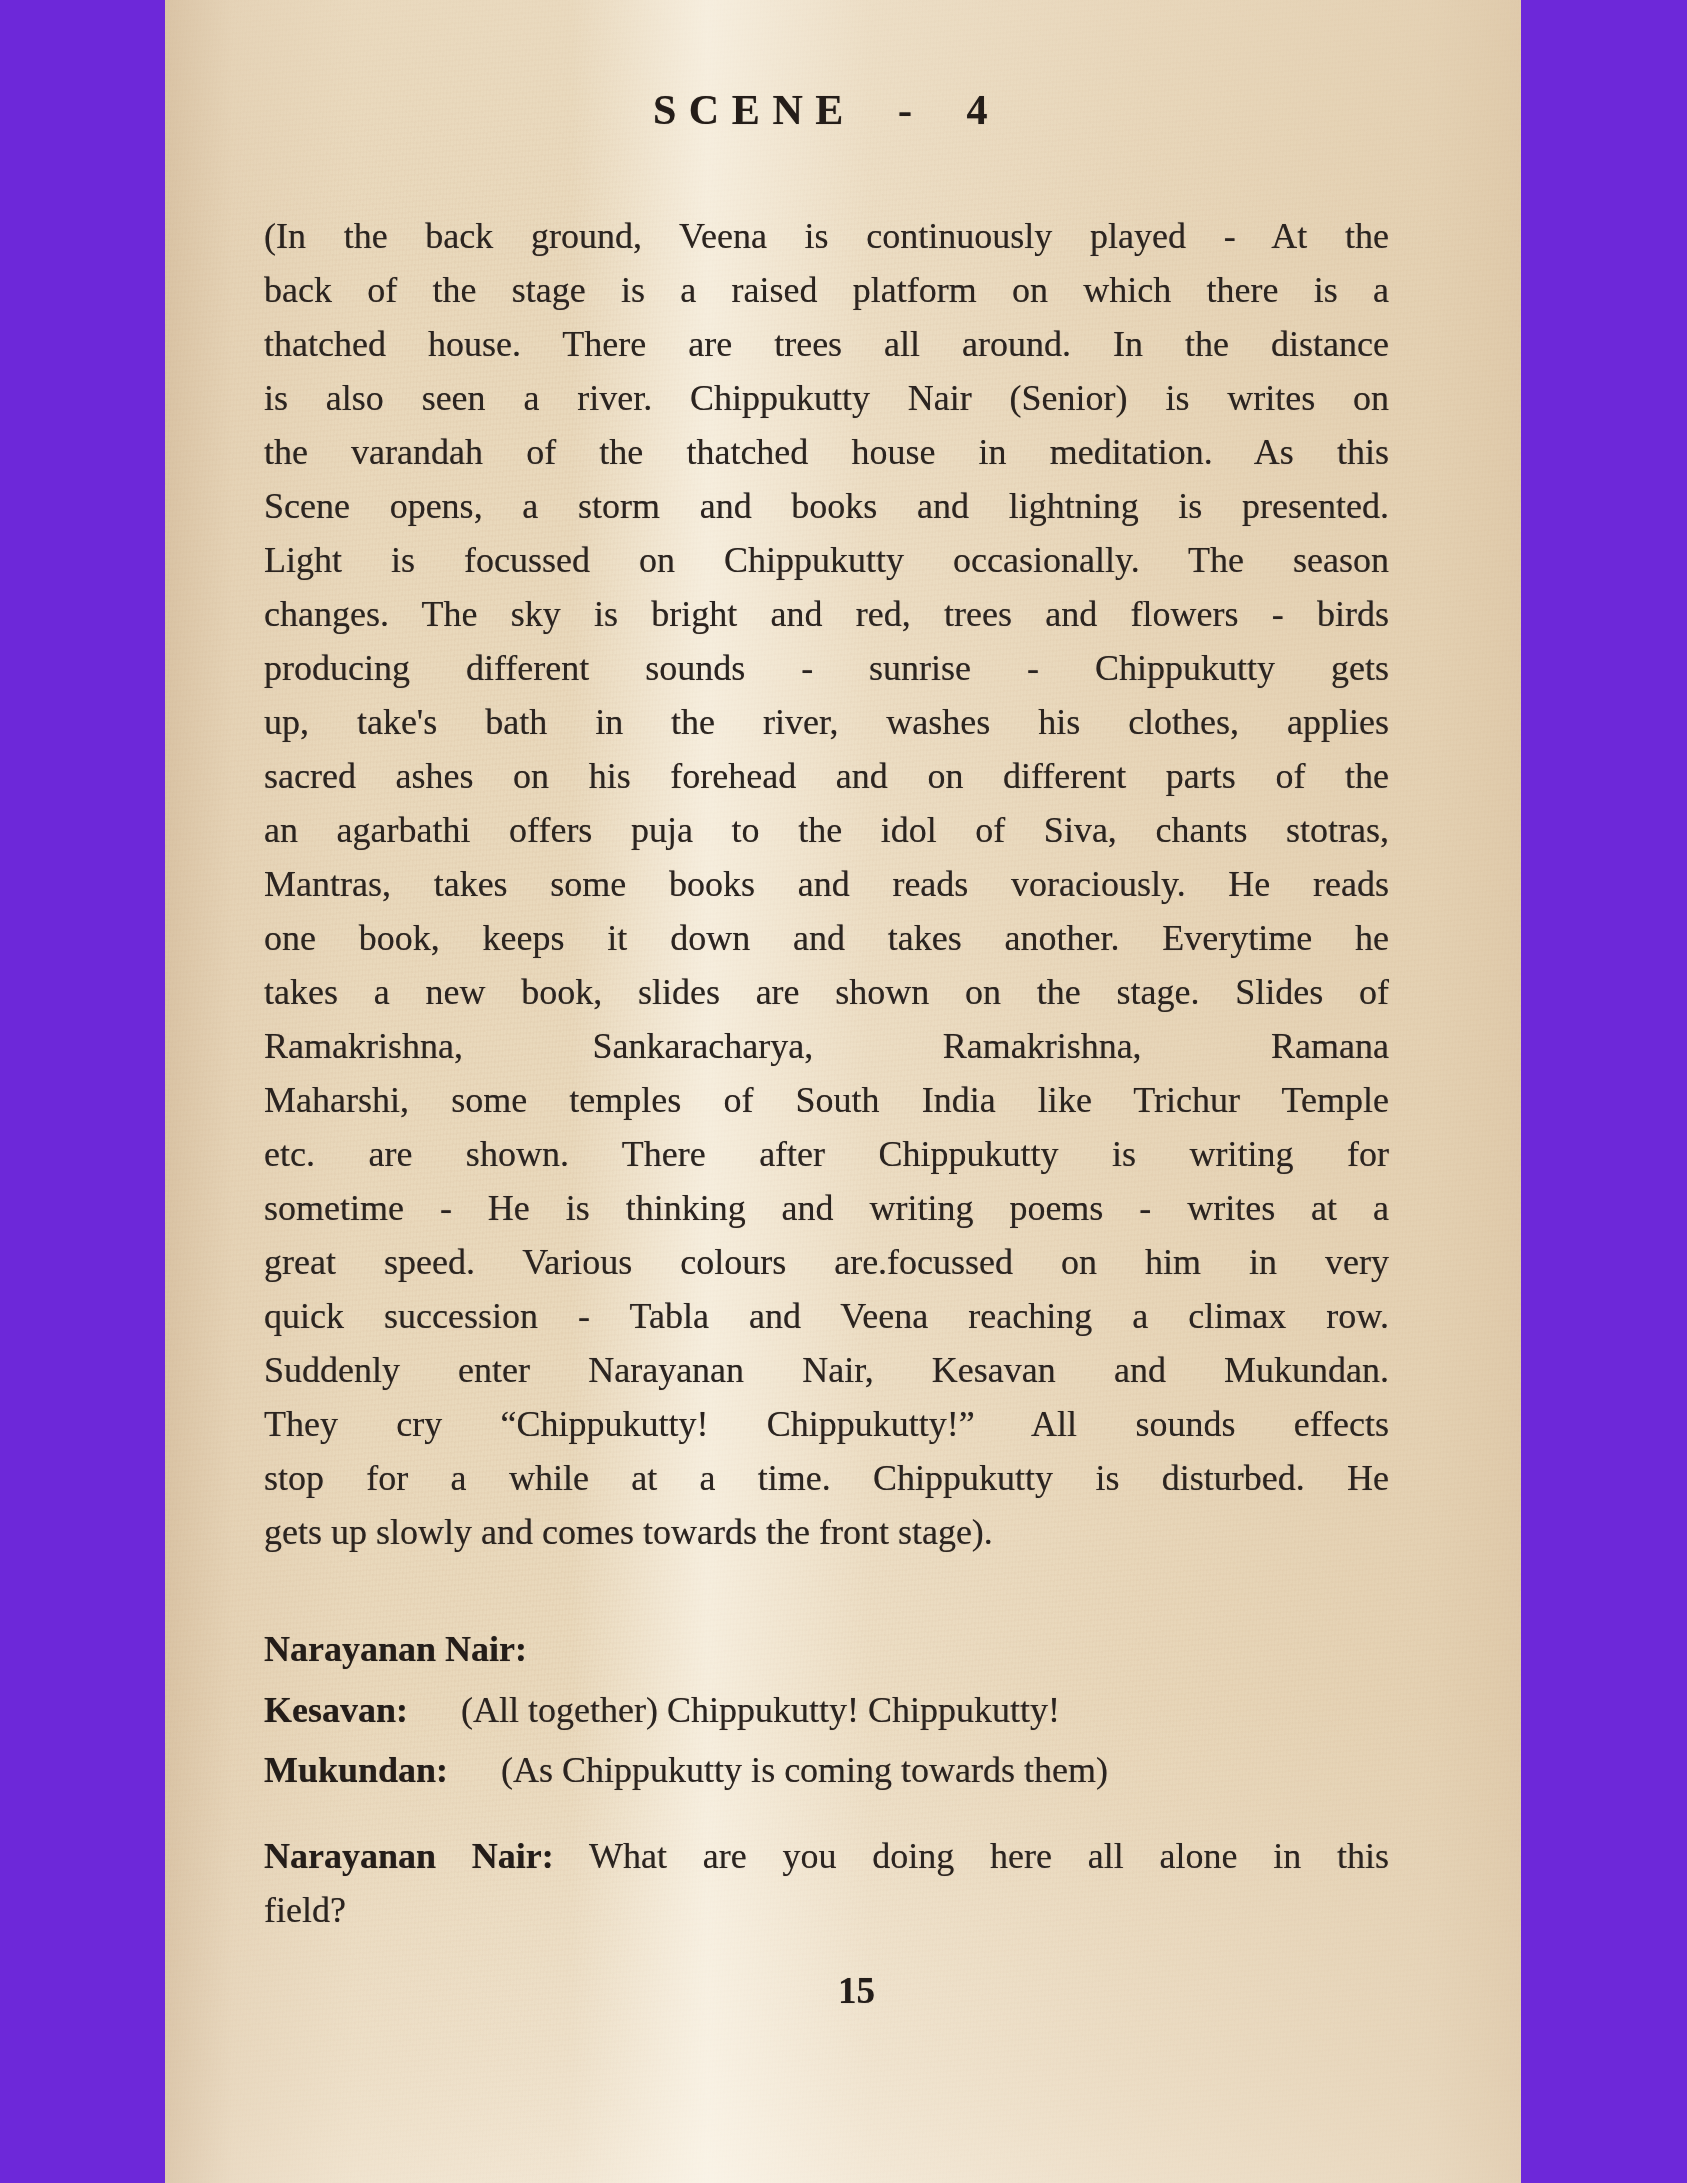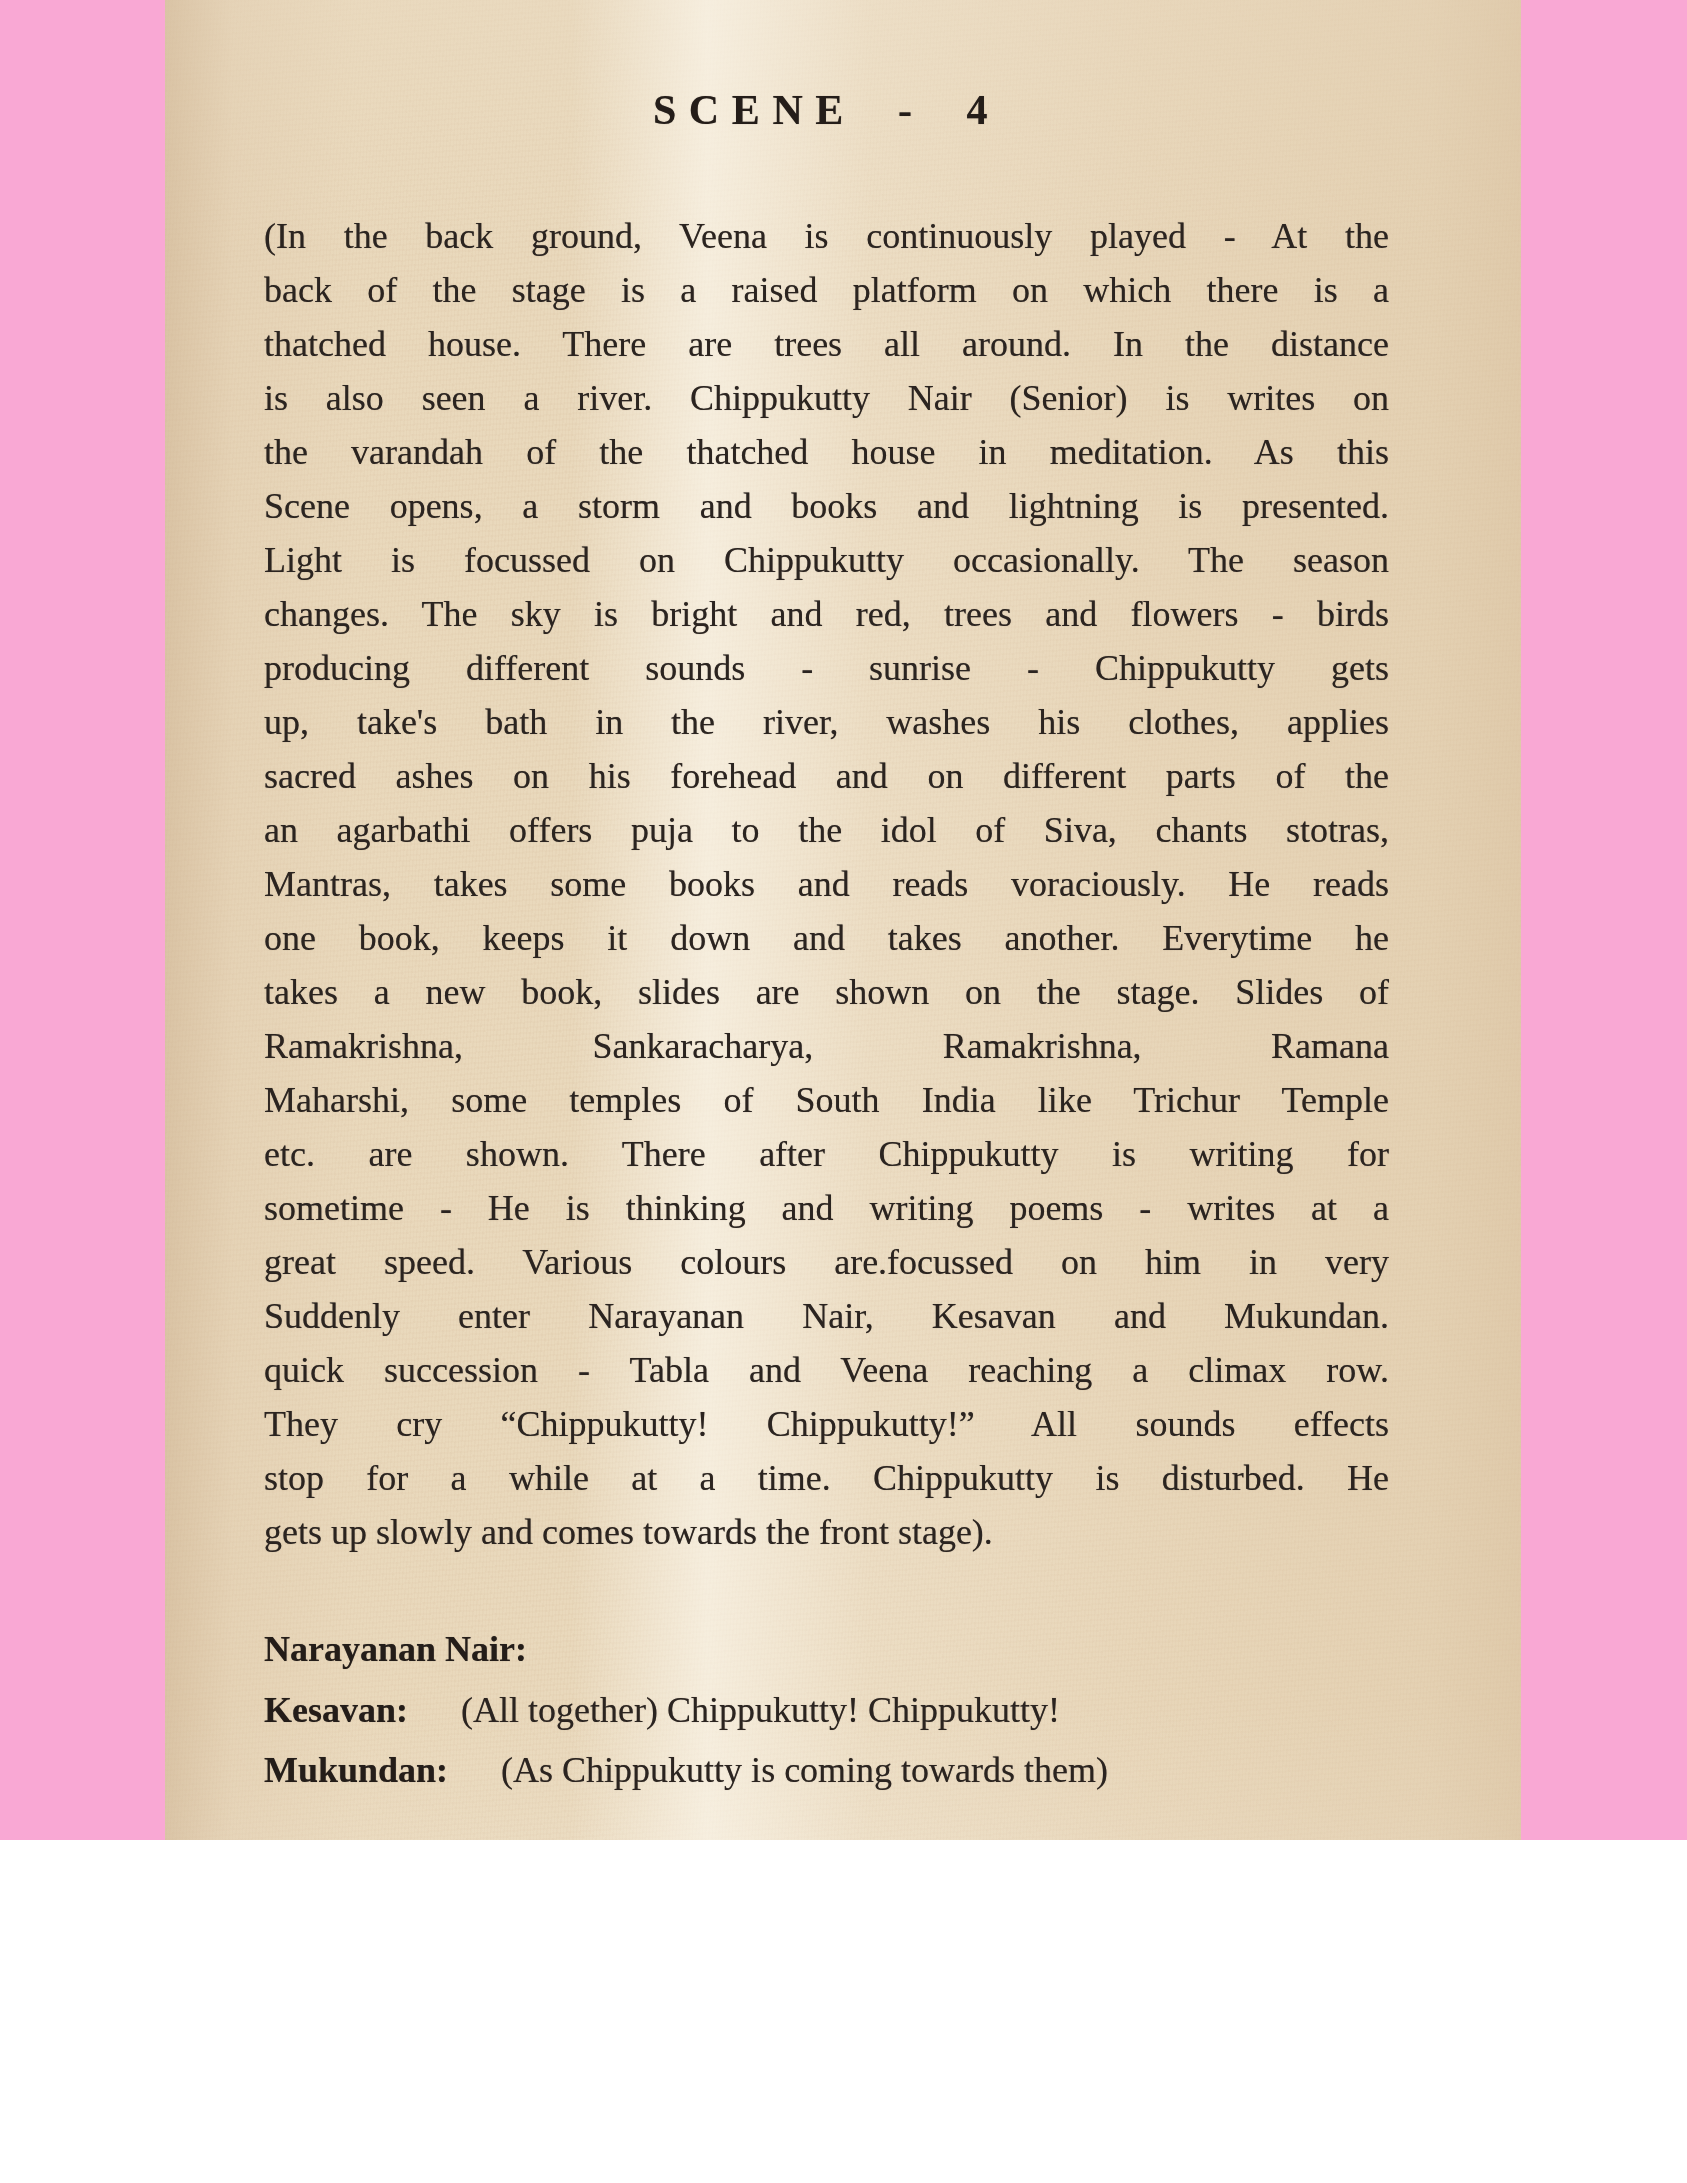--- a/index.html
+++ b/index.html
@@ -4,22 +4,22 @@
   <style>
     * { box-sizing: border-box; }
     html, body {
       margin: 0; padding: 0;
       width: 1687px; height: 2183px;
       background: #ffffff;
       font-family: "Liberation Serif", "DejaVu Serif", serif;
     }
     .canvas {
       position: relative;
-      width: 1687px; height: 1840px;
-      background: #f9a8d4;
+      width: 1687px; height: 2183px;
+      background: #6d28d9;
       overflow: hidden;
     }
     .paper {
       position: absolute;
       left: 165px; top: 0;
       width: 1356px; height: 2183px;
       background-color: #e9d7ba;
       background-image:
         linear-gradient(90deg,
           rgba(205,178,145,0.55) 0%,
@@ -130,22 +130,22 @@
           <div class="sd-line">sacred ashes on his forehead and on different parts of the</div>
           <div class="sd-line">an agarbathi offers puja to the idol of Siva, chants stotras,</div>
           <div class="sd-line">Mantras, takes some books and reads voraciously. He reads</div>
           <div class="sd-line">one book, keeps it down and takes another. Everytime he</div>
           <div class="sd-line">takes a new book, slides are shown on the stage. Slides of</div>
           <div class="sd-line">Ramakrishna, Sankaracharya, Ramakrishna, Ramana</div>
           <div class="sd-line">Maharshi, some temples of South India like Trichur Temple</div>
           <div class="sd-line">etc. are shown. There after Chippukutty is writing for</div>
           <div class="sd-line">sometime - He is thinking and writing poems - writes at a</div>
           <div class="sd-line">great speed. Various colours are.focussed on him in very</div>
+          <div class="sd-line">quick succession - Tabla and Veena reaching a climax row.</div>
           <div class="sd-line">Suddenly enter Narayanan Nair, Kesavan and Mukundan.</div>
-          <div class="sd-line">quick succession - Tabla and Veena reaching a climax row.</div>
           <div class="sd-line">They cry “Chippukutty! Chippukutty!” All sounds effects</div>
           <div class="sd-line">stop for a while at a time. Chippukutty is disturbed. He</div>
           <div class="sd-line">gets up slowly and comes towards the front stage).</div>
         </div>
 
       <div class="dialogue-block">
         <div class="dlg-row">
           <span class="speaker">Narayanan Nair:</span><span></span>
         </div>
         <div class="dlg-row">

